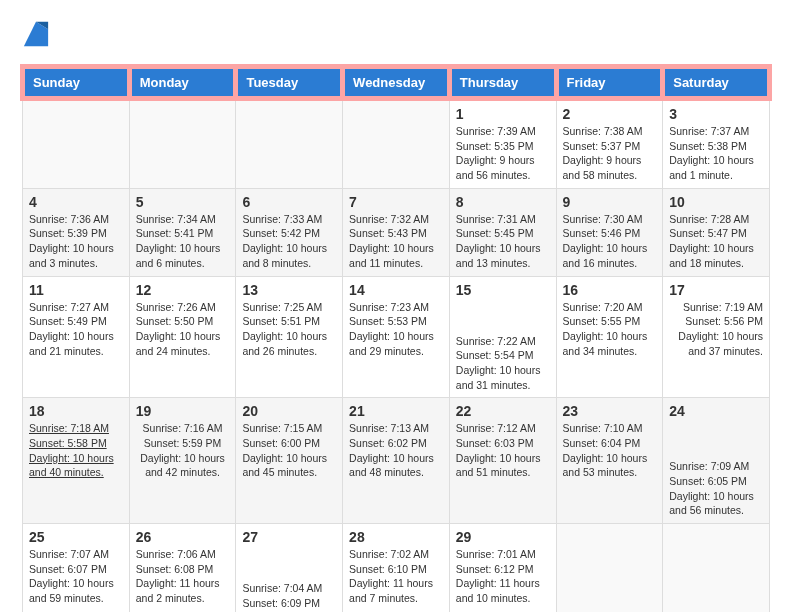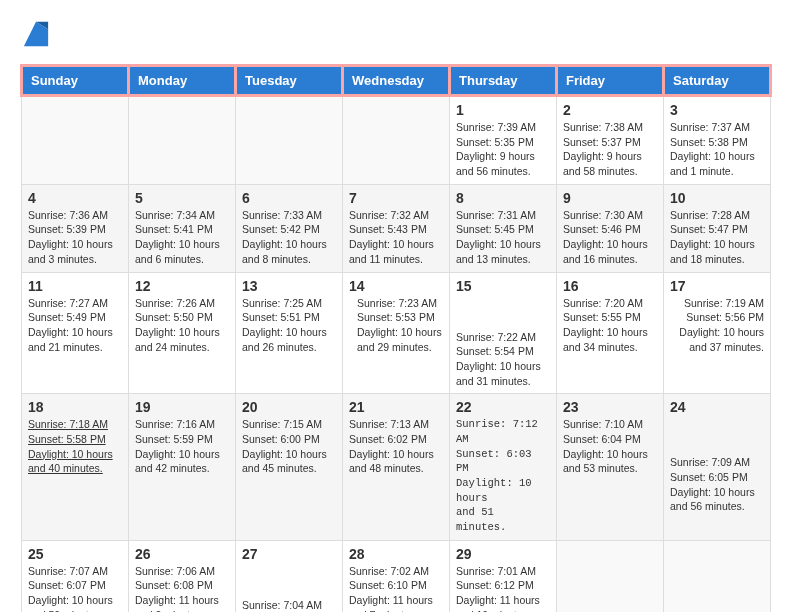--- a/index.html
+++ b/index.html
@@ -52,21 +52,21 @@
       border-collapse: collapse;
       table-layout: fixed;
     }
     th {
       background-color: #2b7cd3;
       color: #fff;
       text-align: left;
       padding: 6px 8px;
       font-size: 13px;
       font-weight: bold;
-      border: 3px solid #fca5a5;
+      border: 5px solid #fca5a5;
     }
     td {
       vertical-align: top;
       border: 1px solid #ddd;
       padding: 5px 6px;
       font-size: 11px;
       color: #333;
       height: 80px;
       background: #fff;
     }
@@ -219,21 +219,21 @@
         </td>
         <td>
           <span class="day-number">13</span>
           <div class="day-info" style="white-space: pre-line;">Sunrise: 7:25 AM
 Sunset: 5:51 PM
 Daylight: 10 hours
 and 26 minutes.</div>
         </td>
         <td>
           <span class="day-number">14</span>
-          <div class="day-info" style="white-space: pre-line; margin-left: 8px;">Sunrise: 7:23 AM
+          <div class="day-info" style="white-space: pre-line;">Sunrise: 7:23 AM
 Sunset: 5:53 PM
 Daylight: 10 hours
 and 29 minutes.</div>
         </td>
         <td>
           <span class="day-number">15</span>
           <div class="day-info" style="white-space: pre-line; margin-top: 36px;">Sunrise: 7:22 AM
 Sunset: 5:54 PM
 Daylight: 10 hours
 and 31 minutes.</div>
@@ -256,42 +256,42 @@
       <tr>
         <td>
           <span class="day-number">18</span>
           <div class="day-info" style="white-space: pre-line; text-decoration: underline;">Sunrise: 7:18 AM
 Sunset: 5:58 PM
 Daylight: 10 hours
 and 40 minutes.</div>
         </td>
         <td>
           <span class="day-number">19</span>
-          <div class="day-info" style="white-space: pre-line;">Sunrise: 7:16 AM
+          <div class="day-info" style="white-space: pre-line; text-align: center;">Sunrise: 7:16 AM
 Sunset: 5:59 PM
 Daylight: 10 hours
 and 42 minutes.</div>
         </td>
         <td>
           <span class="day-number">20</span>
           <div class="day-info" style="white-space: pre-line;">Sunrise: 7:15 AM
 Sunset: 6:00 PM
 Daylight: 10 hours
 and 45 minutes.</div>
         </td>
         <td>
           <span class="day-number">21</span>
           <div class="day-info" style="white-space: pre-line;">Sunrise: 7:13 AM
 Sunset: 6:02 PM
 Daylight: 10 hours
 and 48 minutes.</div>
         </td>
         <td>
           <span class="day-number">22</span>
-          <div class="day-info" style="white-space: pre-line; font-family: Liberation Mono, monospace;">Sunrise: 7:12 AM
+          <div class="day-info" style="white-space: pre-line;">Sunrise: 7:12 AM
 Sunset: 6:03 PM
 Daylight: 10 hours
 and 51 minutes.</div>
         </td>
         <td>
           <span class="day-number">23</span>
           <div class="day-info" style="white-space: pre-line;">Sunrise: 7:10 AM
 Sunset: 6:04 PM
 Daylight: 10 hours
 and 53 minutes.</div>

